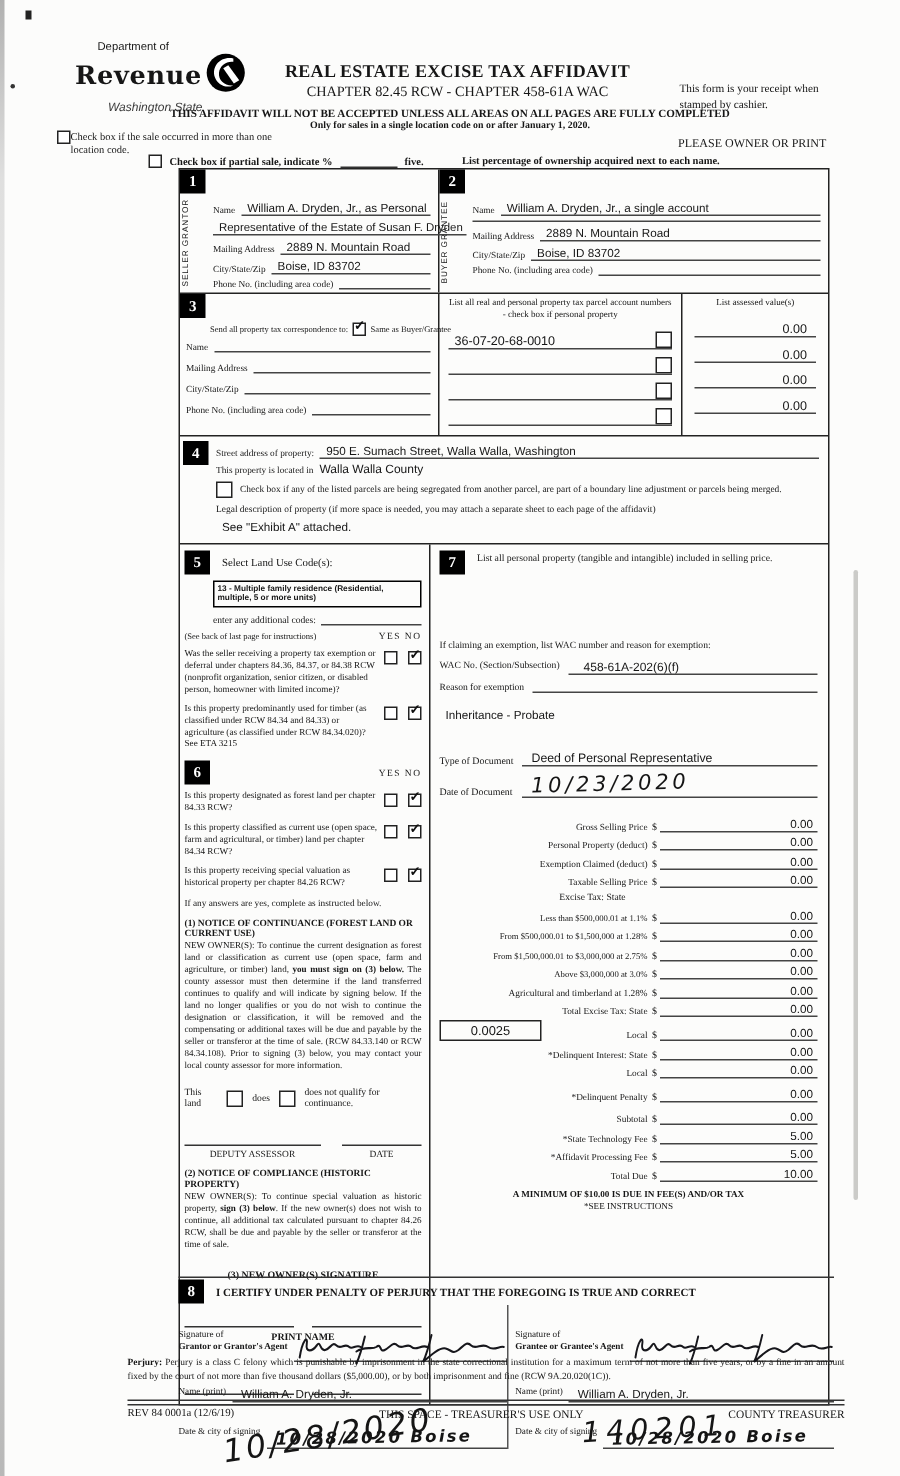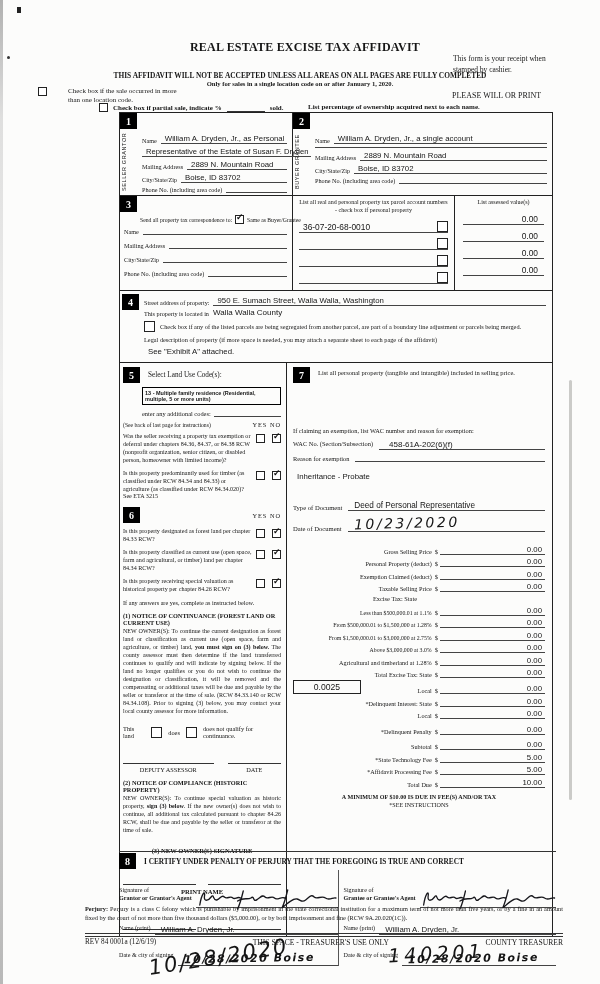--- a/index.html
+++ b/index.html
@@ -25,21 +25,21 @@
   .logo .l1{font-size:7.5px;padding-left:15px;font-family:"Liberation Sans",sans-serif;}
   .logo .l2{display:flex;align-items:center;gap:2px;}
   .logo .rev{font:bold 17px "DejaVu Serif",serif;letter-spacing:.5px;}
   .logo .l3{font-size:8px;font-style:italic;color:#3a3a3a;padding-left:22px;font-family:"Liberation Sans",sans-serif;}
   .titleblk{position:absolute;left:150px;top:40px;width:310px;text-align:center;}
   .titleblk .t1{font-size:12px;font-weight:bold;letter-spacing:.2px;}
   .titleblk .t2{font-size:9.5px;margin-top:2px;}
   .receipt{position:absolute;left:453px;top:54px;width:100px;font-size:7.5px;line-height:1.4;}
   .notice1{position:absolute;left:0;top:71px;width:600px;text-align:center;font-size:7.4px;font-weight:bold;}
   .notice2{position:absolute;left:0;top:80px;width:600px;text-align:center;font-size:6.6px;font-weight:bold;}
-  .multiloc{position:absolute;left:38px;top:87px;width:150px;display:flex;gap:21px;font-size:7px;line-height:1.35;}
+  .multiloc{position:absolute;left:38px;top:87px;width:150px;display:flex;gap:0;font-size:7px;line-height:1.35;}
   .typeprint{position:absolute;left:452px;top:91px;font-size:8px;}
   .partial{position:absolute;left:99px;top:103px;display:flex;gap:5px;align-items:flex-end;font-size:7px;font-weight:bold;}
   .partial .blank{width:38px;border-bottom:1px solid #333;height:7px;}
   .ownership{position:absolute;left:308px;top:103px;font-size:7px;font-weight:bold;}
 
   
   .mainbox{position:absolute;left:119px;top:112px;width:432px;border:1.3px solid #222;}
   .rowAB{display:flex;border-bottom:1.2px solid #222;}
   .party{position:relative;width:172px;border-right:1.2px solid #222;height:82px;flex:none;}
   .party.buyer{width:auto;flex:1;border-right:none;}
@@ -147,36 +147,51 @@
 </style>
 </head>
 <body>
 
 <div class="page">
   <div class="edge-l"></div>
   <div class="edge-r"></div>
   <div class="speck1"></div>
   <div class="speck2"></div>
 
+  <div class="logo">
+    <div class="l1">Department of</div>
+    <div class="l2">
+      <span class="rev">Revenue</span>
+      <span>
+        <svg width="27" height="27" viewBox="0 0 24 24">
+          <circle cx="12" cy="12" r="11.3" fill="#000"></circle>
+          <path d="M16.5 3.5 C9 2 3.5 8 5.5 14.5 C7 19 12 21.5 16.5 19.5 C11.5 20 7.5 16.5 8 12 C8.5 7.5 12.5 5 16.5 5.5 Z" fill="#fff"></path>
+          <path d="M13.5 7.5 L20 16.5 L16.8 18.4 L10.5 9.4 Z" fill="#fff"></path>
+        </svg>
+      </span>
+    </div>
+    <div class="l3">Washington State</div>
+  </div>
   <div class="titleblk">
     <div class="t1">REAL ESTATE EXCISE TAX AFFIDAVIT</div>
+    <div class="t2">CHAPTER 82.45 RCW - CHAPTER 458-61A WAC</div>
   </div>
   <div class="receipt">This form is your receipt when stamped by cashier.</div>
   <div class="notice1">THIS AFFIDAVIT WILL NOT BE ACCEPTED UNLESS ALL AREAS ON ALL PAGES ARE FULLY COMPLETED</div>
   <div class="notice2">Only for sales in a single location code on or after January 1, 2020.</div>
   <div class="multiloc">
     <span class="cb"></span>
     <span>Check box if the sale occurred in more than one location code.</span>
   </div>
-  <div class="typeprint">PLEASE WILL OR PRINT</div>
+  <div class="typeprint">PLEASE OWNER OR PRINT</div>
   <div class="partial">
     <span class="cb"></span>
     <span>Check box if partial sale, indicate %</span>
     <span class="blank"></span>
-    <span>sold.</span>
+    <span>five.</span>
   </div>
   <div class="ownership">List percentage of ownership acquired next to each name.</div>
 
   <div class="mainbox">
 
     <div class="rowAB">
       <div class="party">
         <div class="num">1</div>
         <div class="vlab">SELLER GRANTOR</div>
         <div class="pfields">

